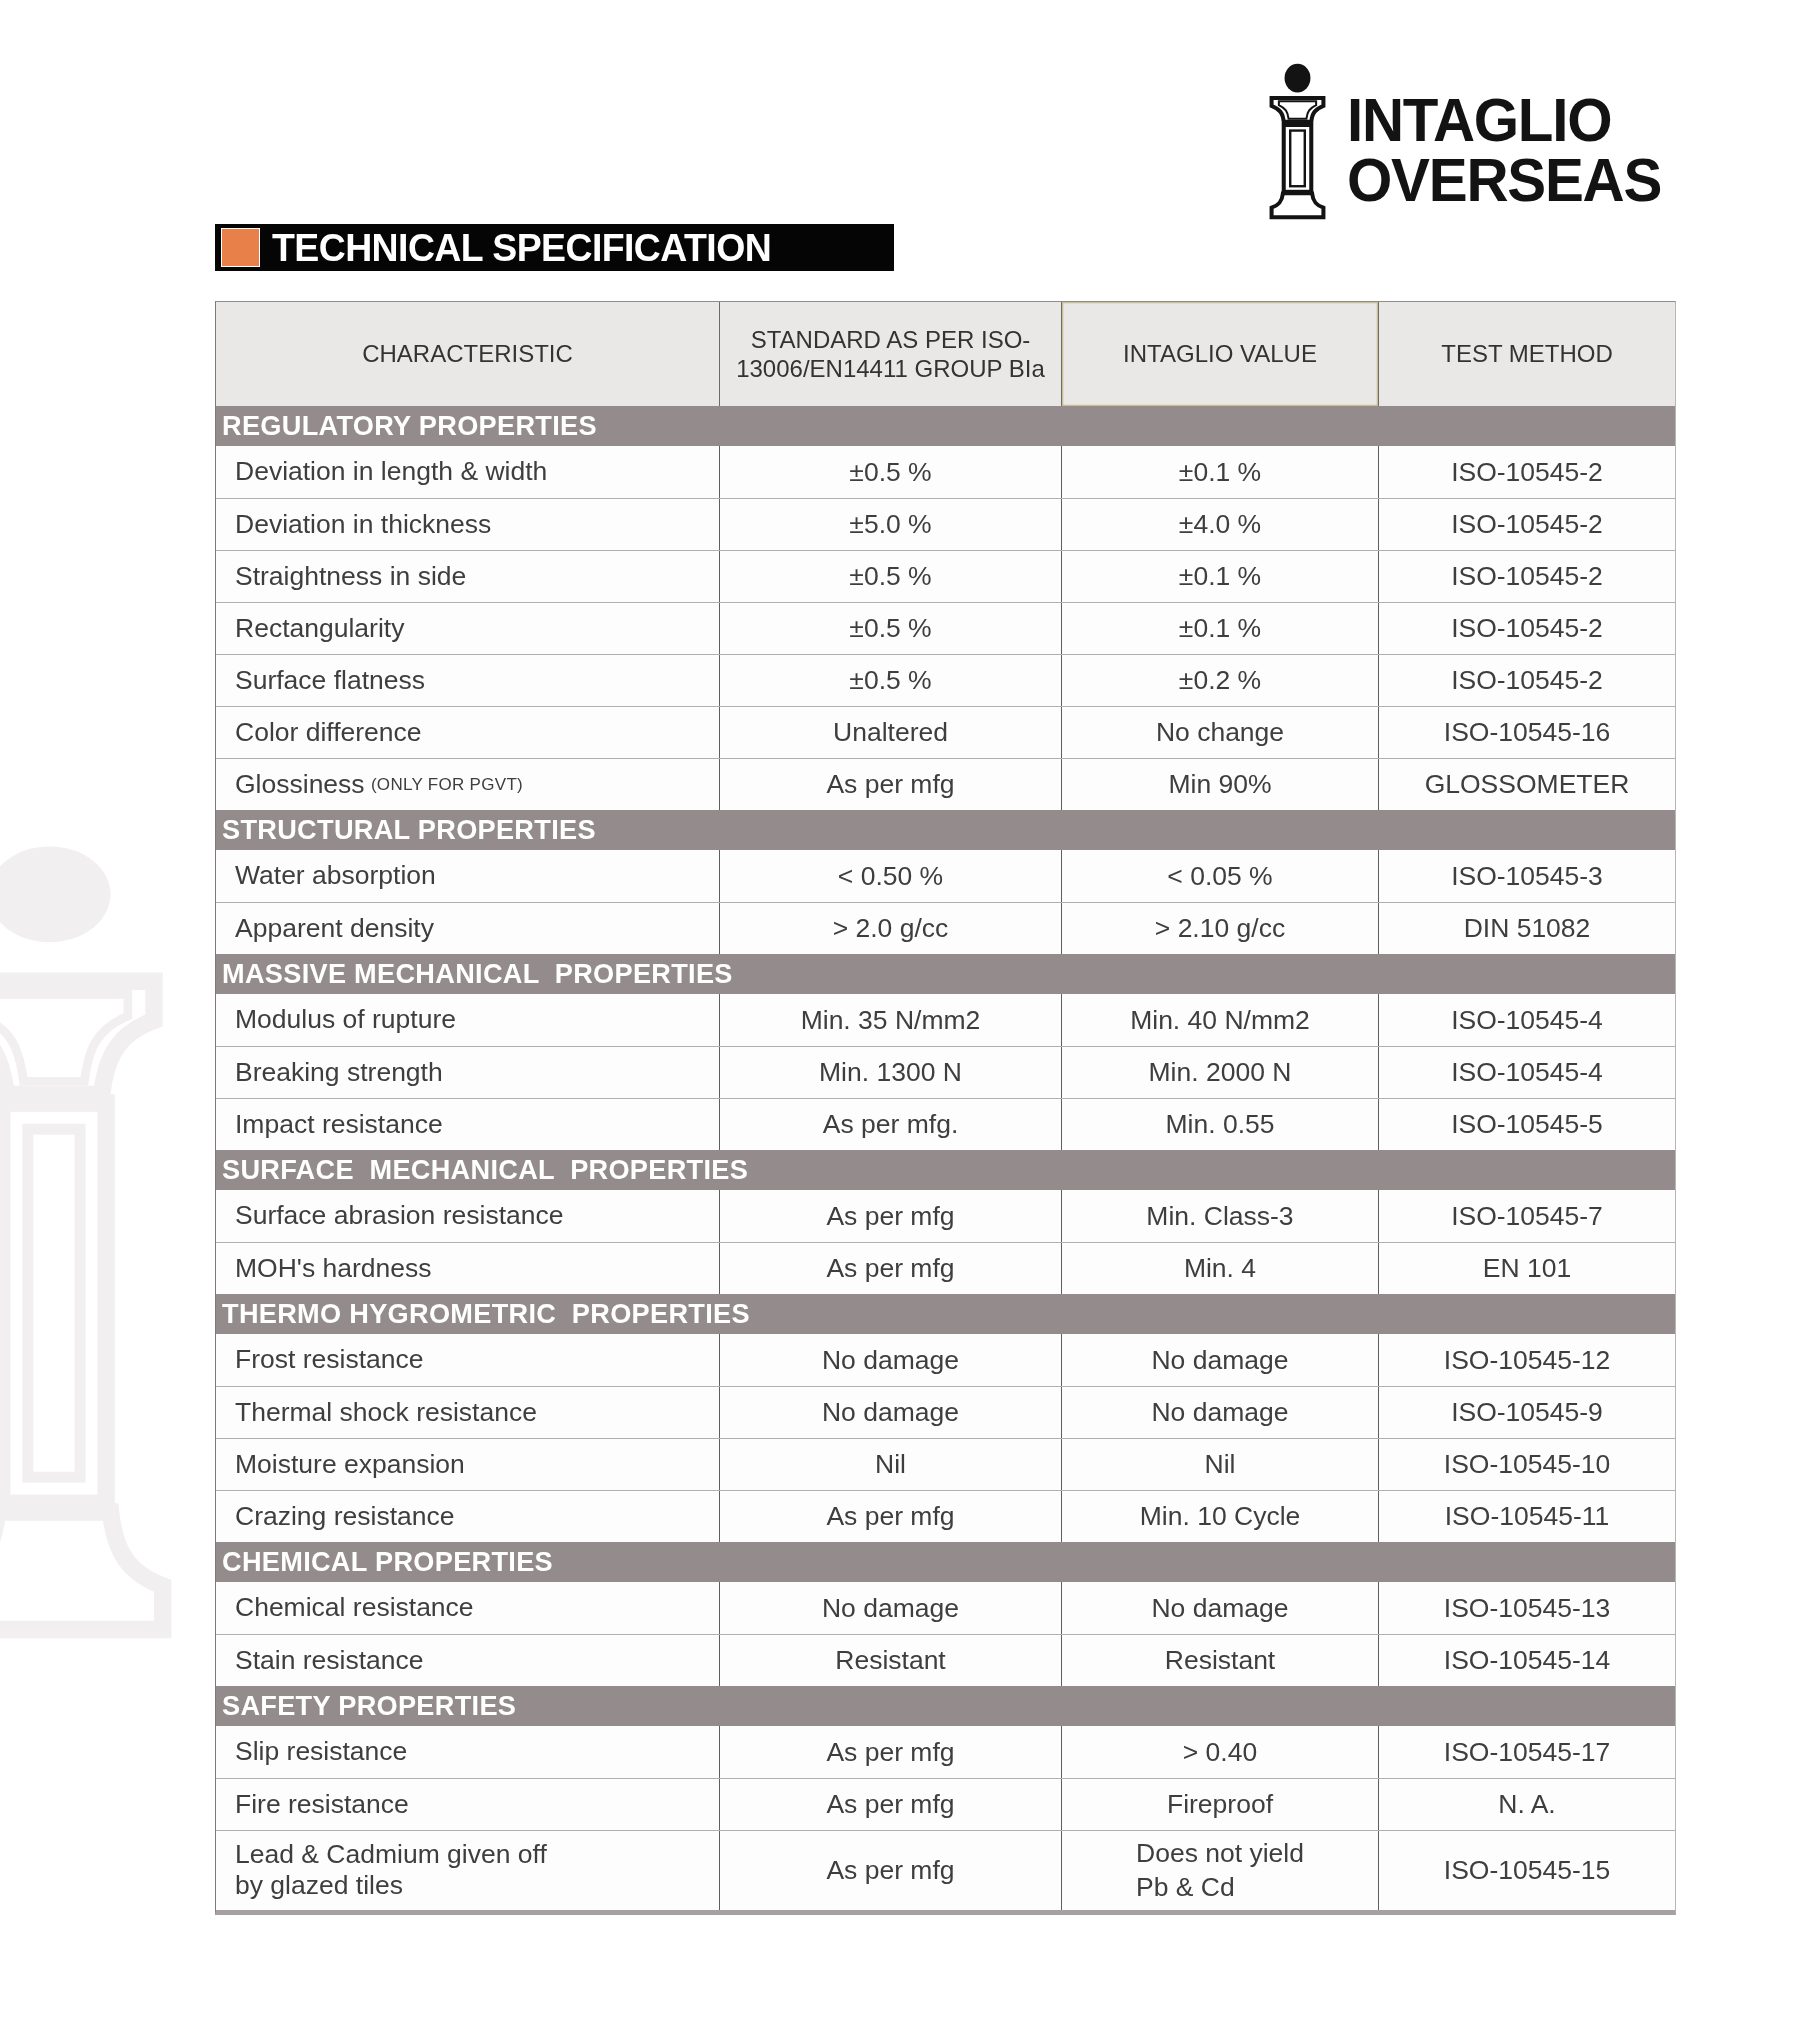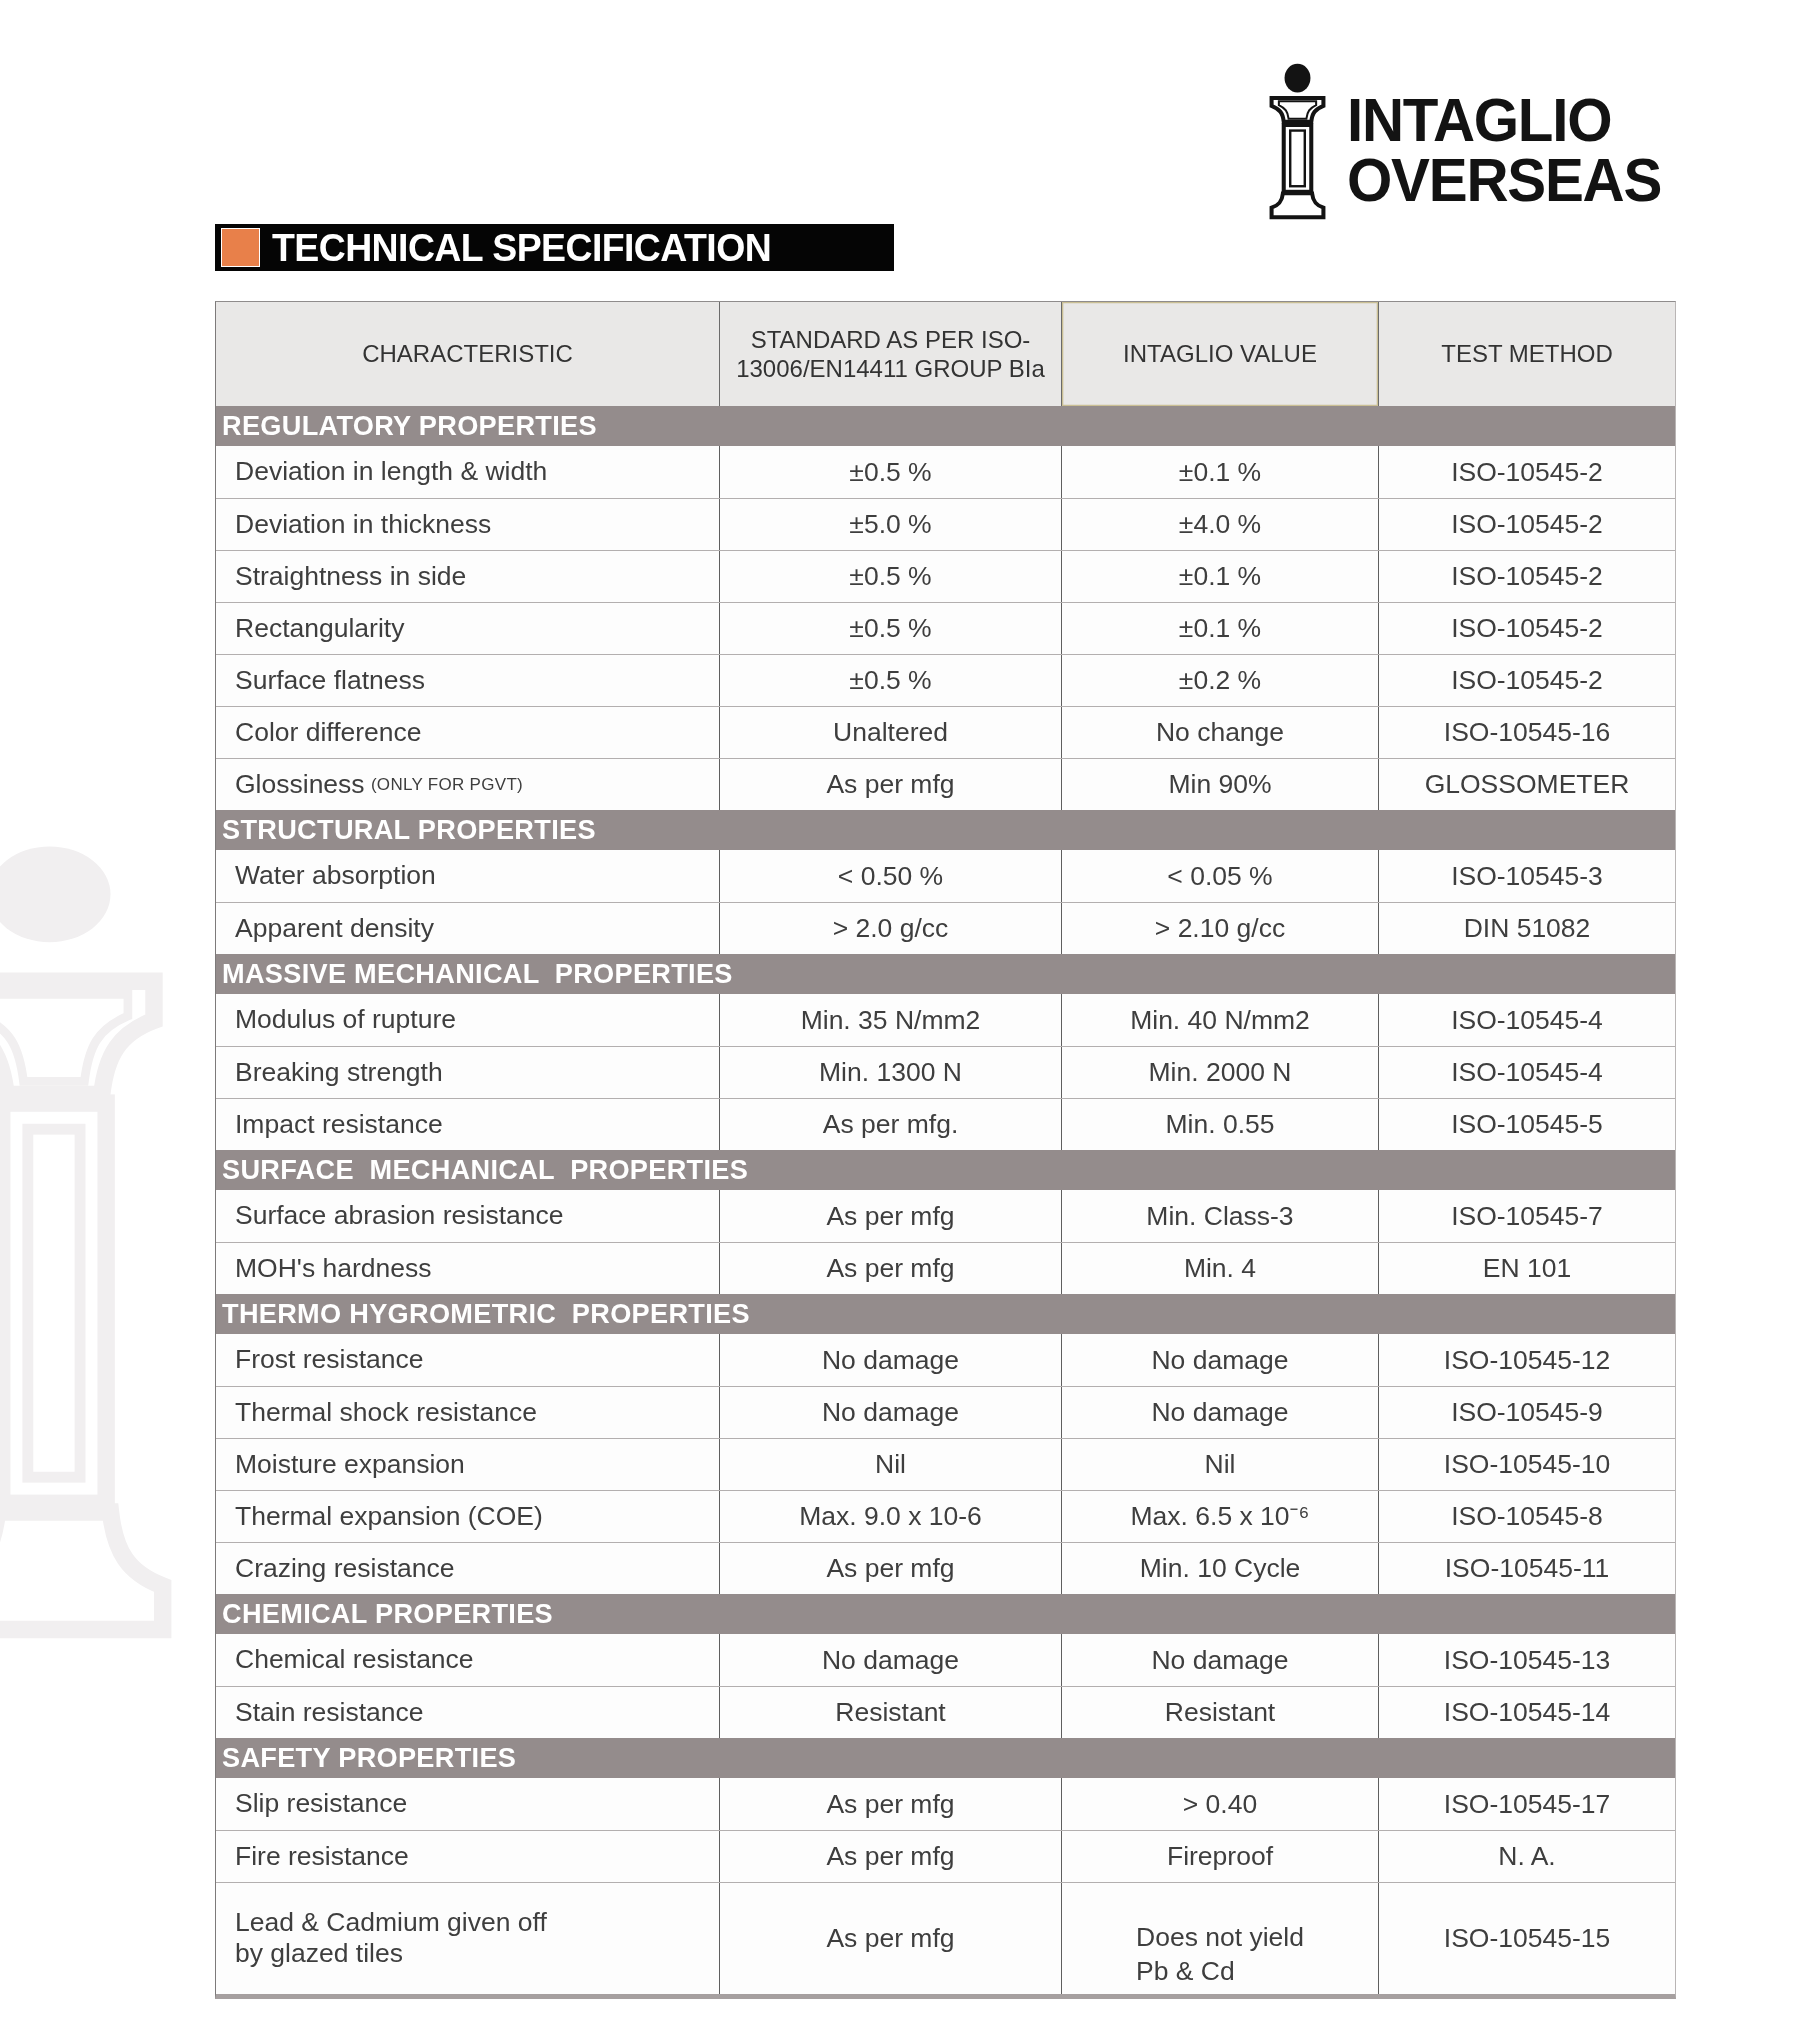--- a/index.html
+++ b/index.html
@@ -106,21 +106,21 @@
     font-size:26.5px; color:#3e3e3e;
     padding:5px 0;
   }
   .cell.c1 { padding-left:19px; justify-content:flex-start; }
   .cell.c2, .cell.c3, .cell.c4 { justify-content:center; text-align:center; }
   .cell.c2 { border-left:1.9px solid #5f5f5f; }
   .cell.c3 { border-left:1.9px solid #5f5f5f; }
   .cell.c4 { border-left:1.9px solid #5f5f5f; }
   .char-text { white-space:pre-line; line-height:1.2; }
   .char-note { font-size:17px; margin-left:6.3px; letter-spacing:0.3px; }
-  .val-block { white-space:pre-line; line-height:1.3; text-align:left;margin-top:32px; }
+  .val-block { white-space:pre-line; line-height:1.3; text-align:left; }
   .val-center { white-space:pre-line; line-height:1.3; }
 </style>
 </head>
 <body>
 
 <svg class="watermark" viewBox="0 0 100 200" preserveAspectRatio="none" aria-hidden="true">
   <ellipse cx="36" cy="18" rx="14" ry="11" fill="#f1eff0"></ellipse>
   <path d="M14,38 h46 v9 c-8,3 -11,8 -12,17 h-22 c-1,-9 -4,-14 -12,-17 z" fill="none" stroke="#f1eff0" stroke-width="4"></path>
   <path d="M20,41 h34 v5 c-7,3 -9,7 -10,15 h-14 c-1,-8 -3,-12 -10,-15 z" fill="none" stroke="#f1eff0" stroke-width="2"></path>
   <rect x="25" y="66" width="24" height="92" fill="none" stroke="#f1eff0" stroke-width="4"></rect>
@@ -405,34 +405,20 @@
         </div>
         <div class="cell c3">
           <span class="val-center">Nil</span>
         </div>
         <div class="cell c4">
           <span class="val-center">ISO-10545-10</span>
         </div>
       </div>
       <div class="trow">
         <div class="cell c1">
-          <span class="char-text">Thermal expansion (COE)</span>
-        </div>
-        <div class="cell c2">
-          <span class="val-center">Max. 9.0 x 10-6</span>
-        </div>
-        <div class="cell c3">
-          <span class="val-center">Max. 6.5 x 10⁻⁶</span>
-        </div>
-        <div class="cell c4">
-          <span class="val-center">ISO-10545-8</span>
-        </div>
-      </div>
-      <div class="trow">
-        <div class="cell c1">
           <span class="char-text">Crazing resistance</span>
         </div>
         <div class="cell c2">
           <span class="val-center">As per mfg</span>
         </div>
         <div class="cell c3">
           <span class="val-center">Min. 10 Cycle</span>
         </div>
         <div class="cell c4">
           <span class="val-center">ISO-10545-11</span>

